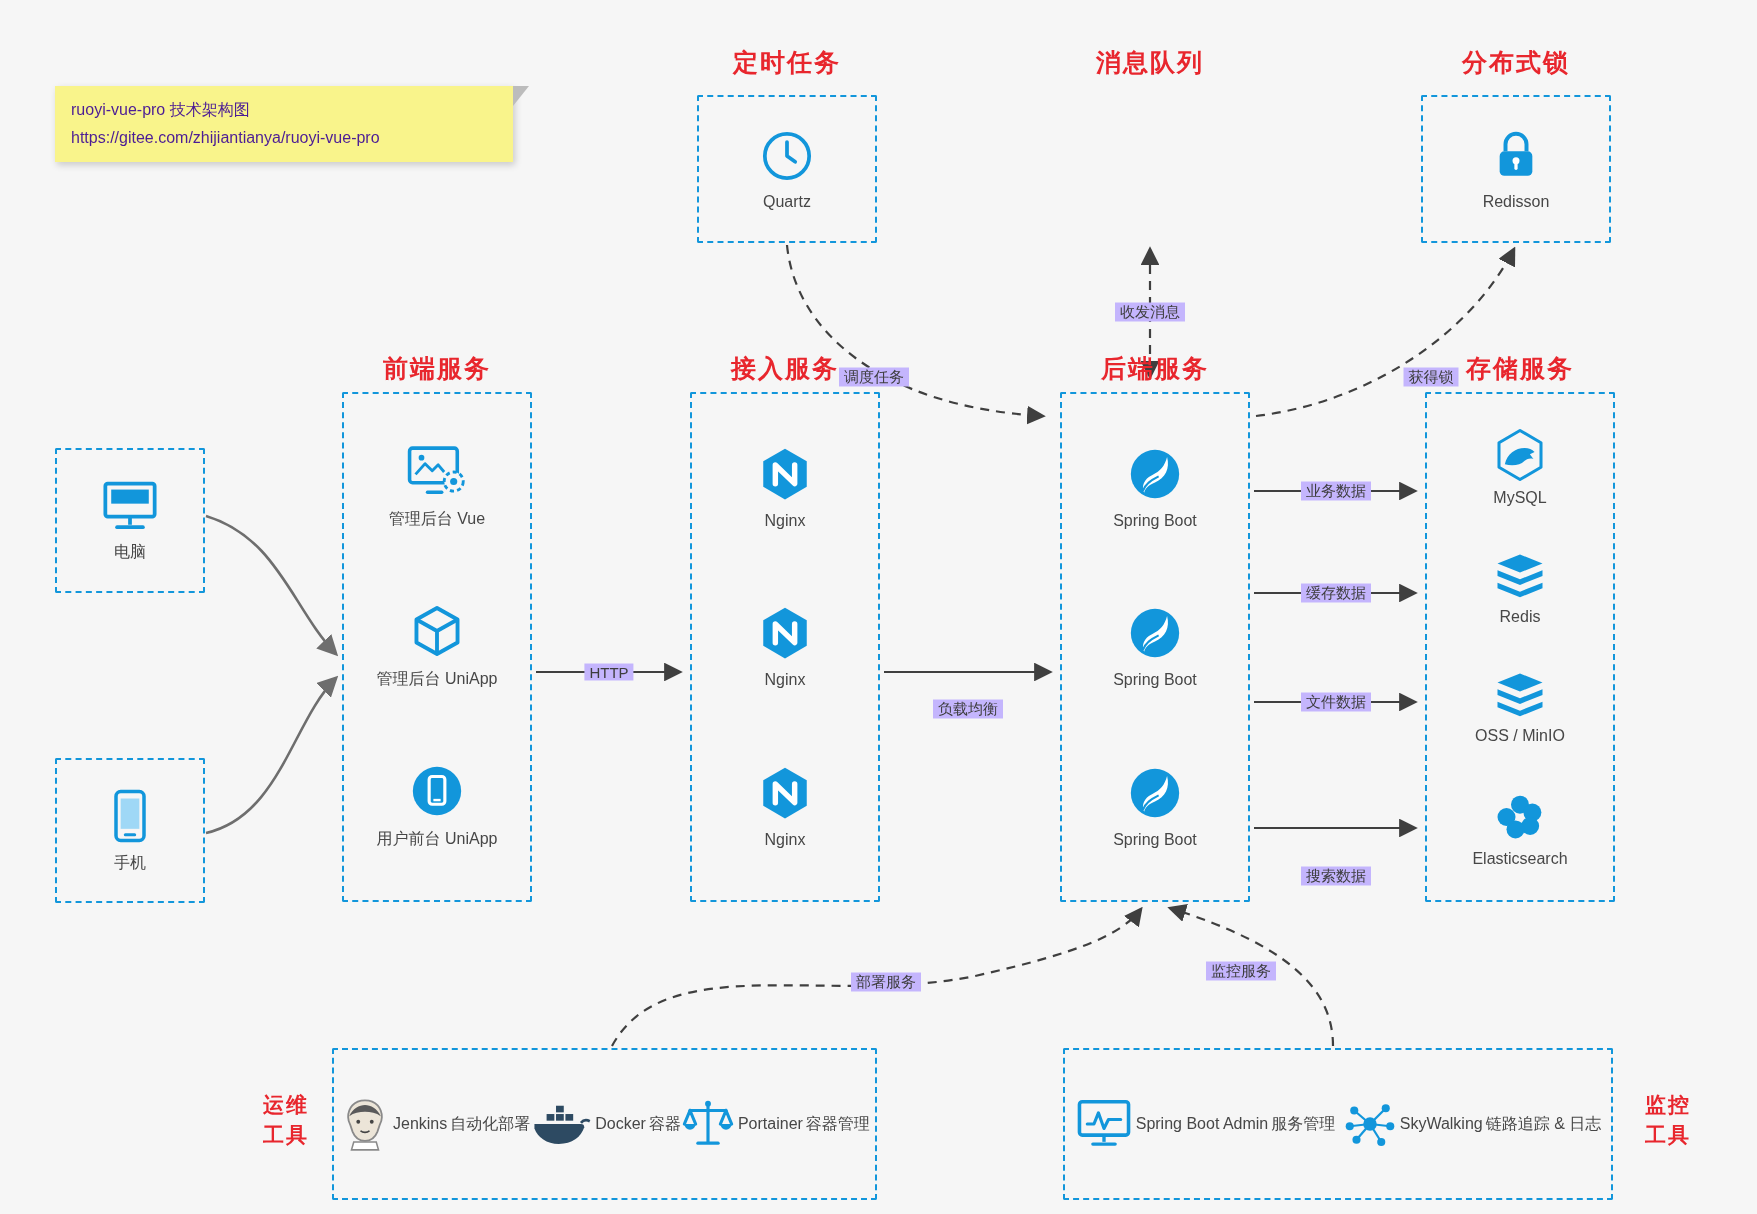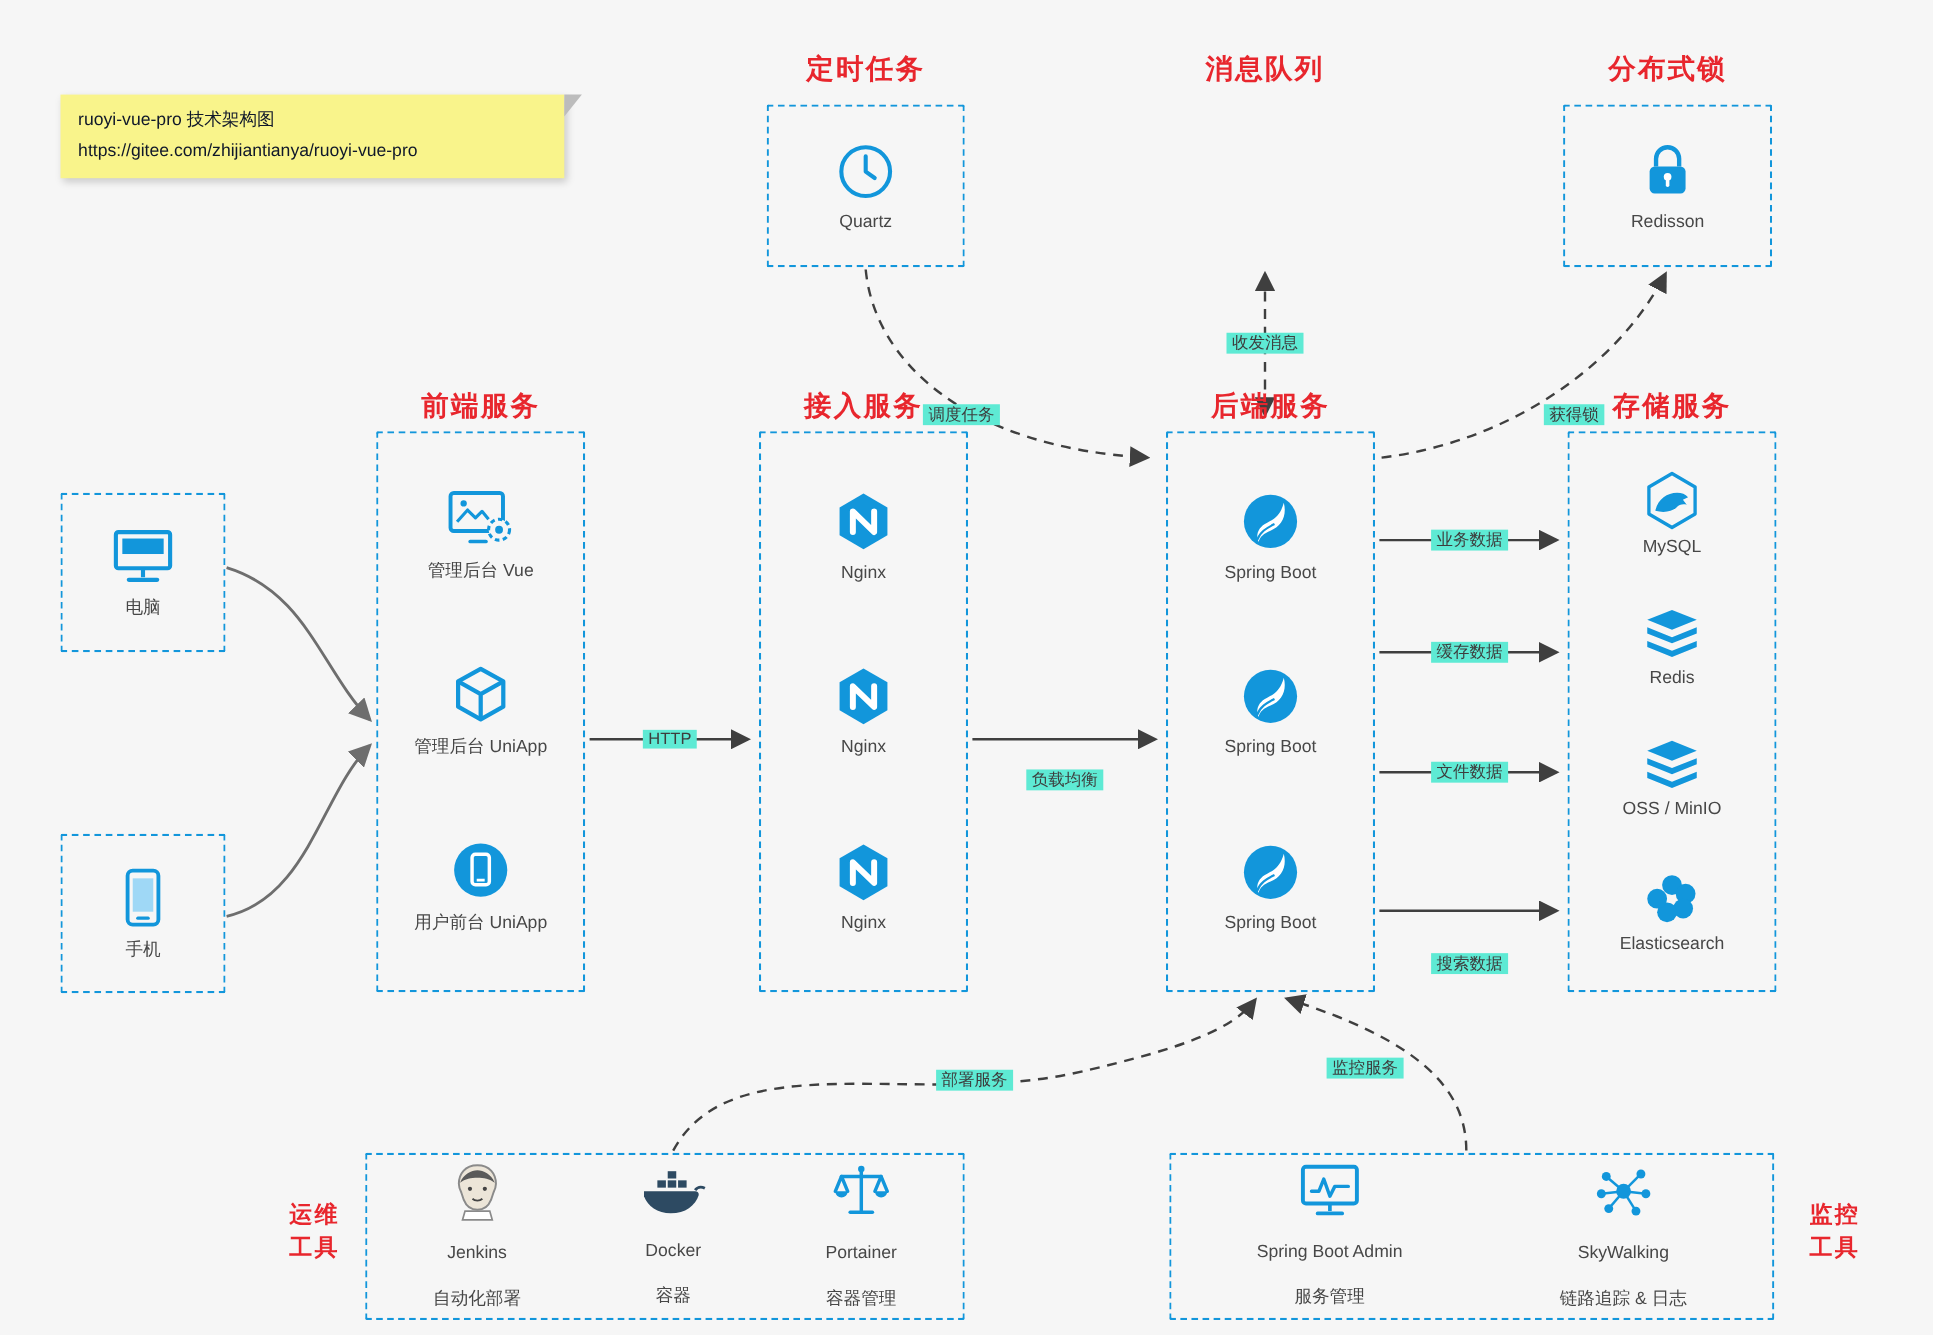--- a/index.html
+++ b/index.html
@@ -1,43 +1,43 @@
 <!DOCTYPE html>
 <html><head>
 <meta charset="utf-8">
 <style>
   * { margin:0; padding:0; box-sizing:border-box; }
   html,body { background:#f6f6f6; }
   body { font-family:"Liberation Sans","DejaVu Sans",sans-serif; }
   .canvas { position:relative; width:1757px; height:1214px; background:#f6f6f6; overflow:hidden; }
 
   .note { position:absolute; left:55px; top:86px; width:458px; background:#f9f48b;
-          padding:10px 16px; font-size:16px; color:#0f172a; line-height:1.75;
+          padding:10px 16px; font-size:16px; color:#4c1d95; line-height:1.75;
           box-shadow:2px 3px 7px rgba(0,0,0,0.18); }
   .note-ear { position:absolute; top:0; right:-16px; width:0; height:0;
           border-top:20px solid #bcbcbc; border-right:16px solid transparent; }
 
   .section-title { position:absolute; transform:translateX(-50%); color:#e8262d;
           font-weight:bold; font-size:25px; letter-spacing:2px; white-space:nowrap; }
   .side-title { position:absolute; color:#e8262d; font-weight:bold; font-size:21px;
           letter-spacing:2px; text-align:center; line-height:1.45; }
 
   .dashed-box { position:absolute; border:2px dashed #1296db; border-radius:2px; }
   .v-box { display:flex; flex-direction:column; align-items:center; justify-content:space-around; }
   .center-box { display:flex; align-items:center; justify-content:center; }
   .row-box { display:flex; flex-direction:row; align-items:center; justify-content:space-around; }
 
   .node { display:flex; flex-direction:column; align-items:center; gap:9px; }
   .node-label { font-size:16px; color:#474747; white-space:nowrap; }
-  .tool-item { display:flex; flex-direction:column; align-items:center; gap:19px; }
+  .tool-item { display:flex; flex-direction:row; align-items:center; gap:3px; }
   .tool-name, .tool-desc { font-size:16px; color:#474747; white-space:nowrap; line-height:1.35; }
   .icon { display:block; line-height:0; }
 
   .edge-label { position:absolute; transform:translate(-50%,-50%); font-size:15px;
-          color:#3d3d3d; background:#5eead4; padding:0 5px; white-space:nowrap; }
+          color:#3d3d3d; background:#c4b5fd; padding:0 5px; white-space:nowrap; }
 
   .wires { position:absolute; left:0; top:0; pointer-events:none; }
 </style>
 </head>
 <body>
 
 <div class="canvas">
 
   <svg class="wires" width="1757" height="1214">
     <defs>

